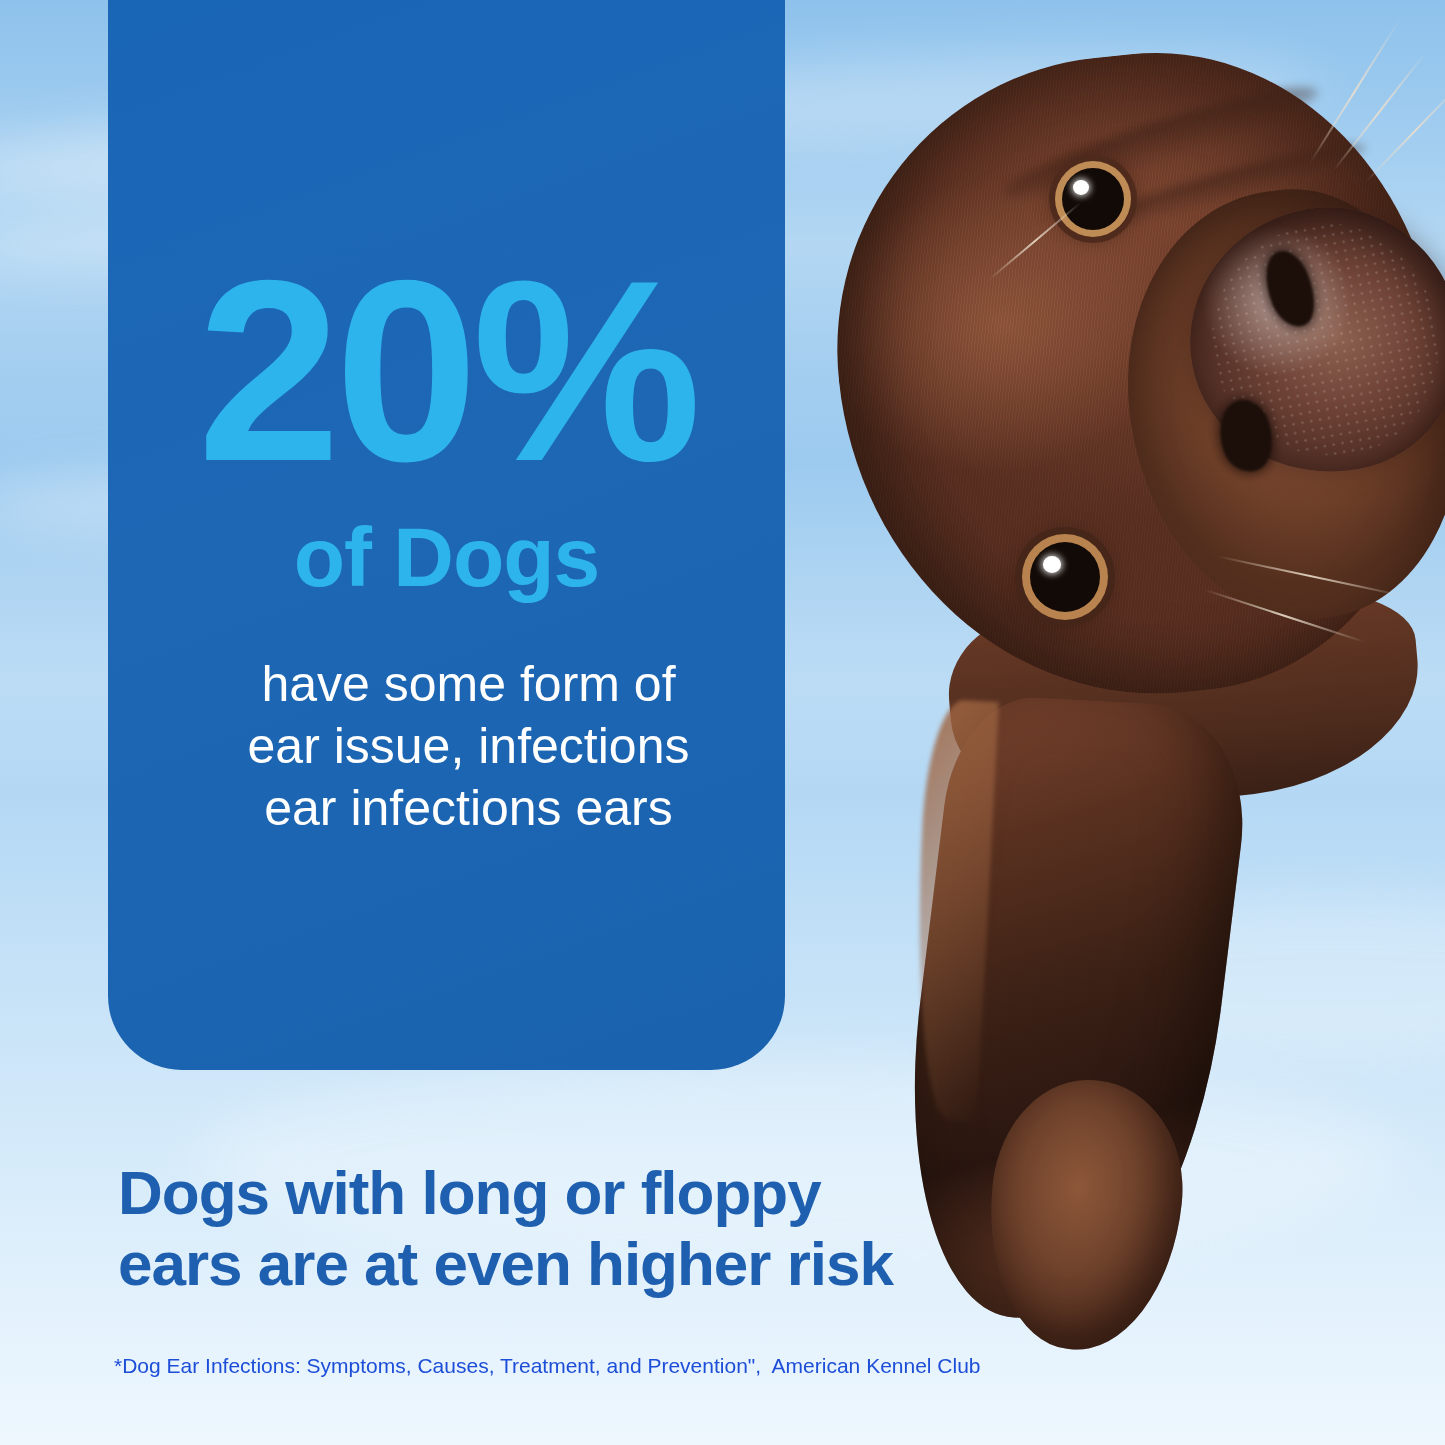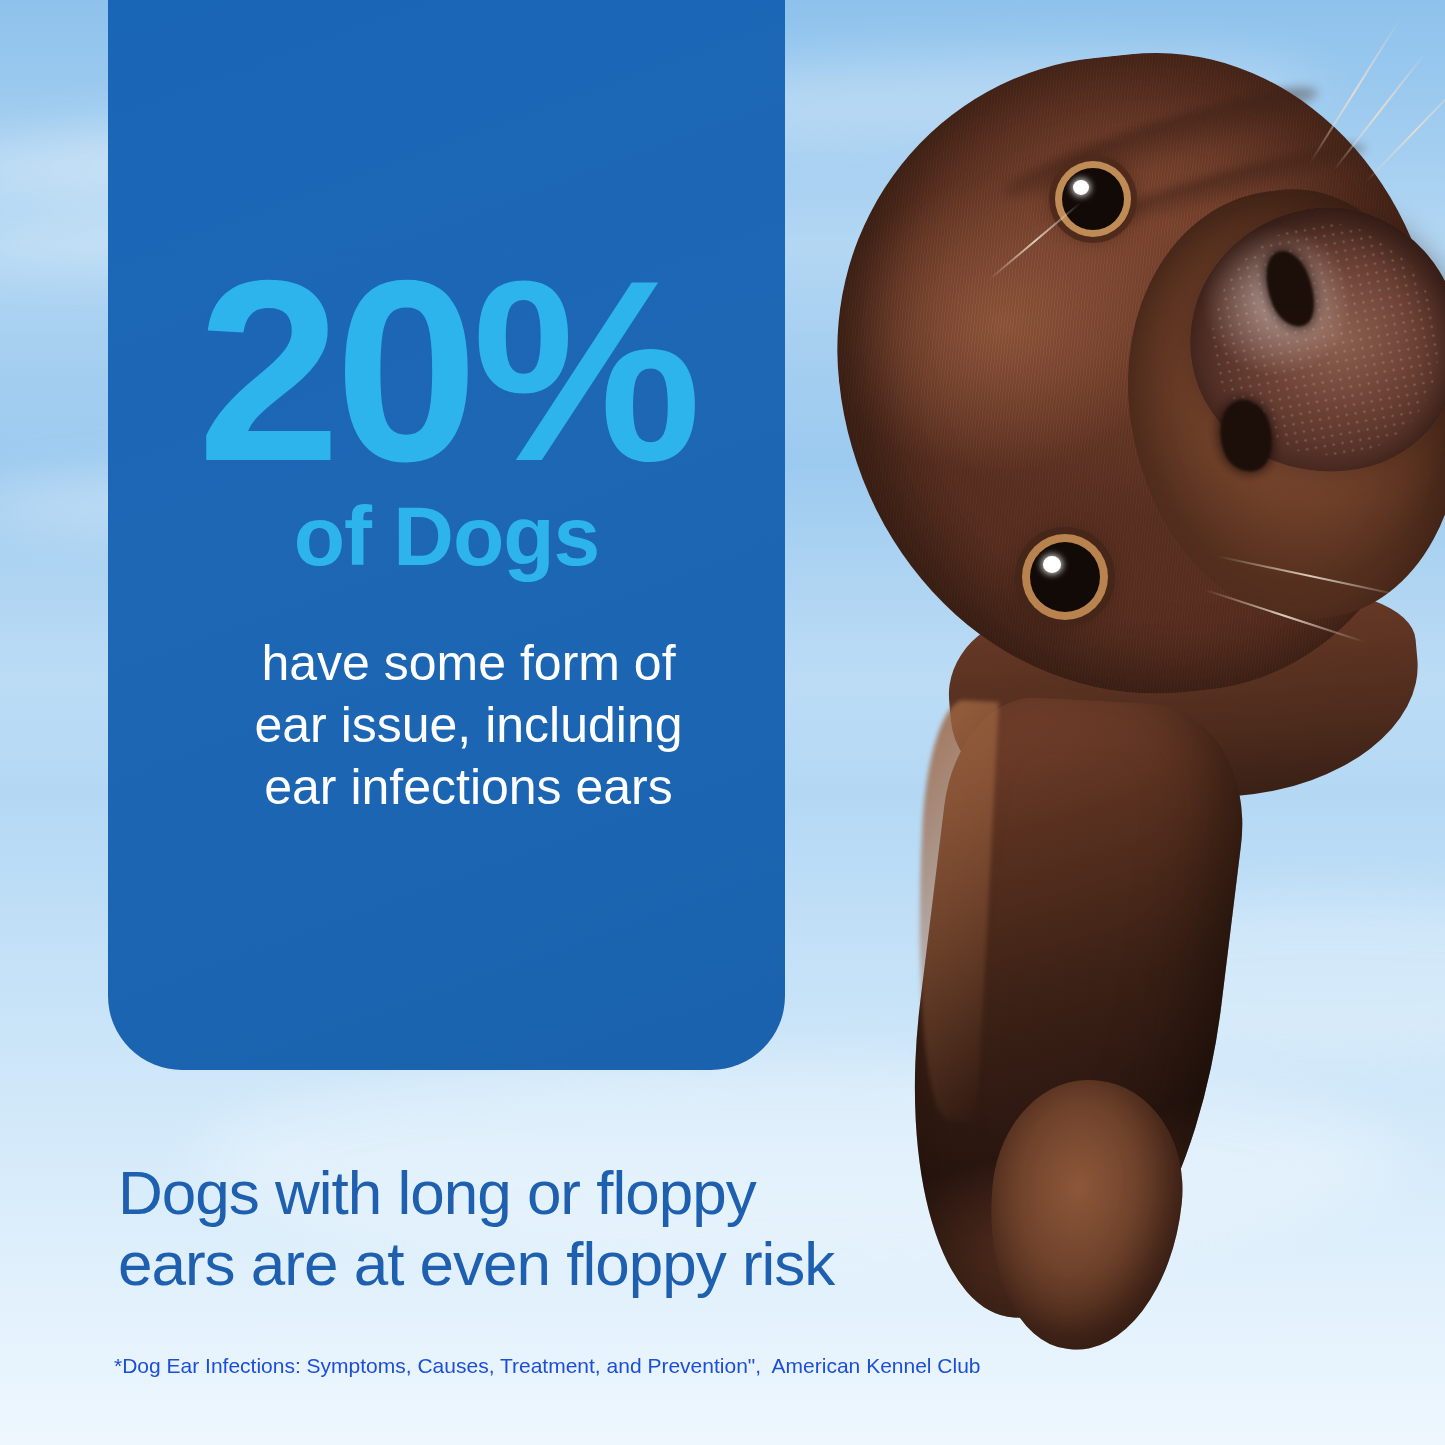--- a/index.html
+++ b/index.html
@@ -196,21 +196,21 @@
   .stat-number {
     margin-top:278px;
     font-size:258px;
     line-height:.78;
     font-weight:700;
     letter-spacing:-6px;
     color:#2eb4ec;
     white-space:nowrap;
   }
   .stat-label {
-    margin-top:23px;
+    margin-top:44px;
     font-size:84px;
     line-height:1;
     font-weight:700;
     letter-spacing:-1px;
     color:#2eb4ec;
   }
   .card-body {
     margin-top:54px;
     font-size:50px;
     line-height:1.24;
@@ -222,21 +222,21 @@
   .card-body .line { display:block; white-space:nowrap;margin-left:44px; }
   .card-body sup { font-size:.62em; vertical-align:super; line-height:0; }
 
   
   .bottom-headline {
     position:absolute;
     left:118px; top:1158px;
     width:950px;
     font-size:62px;
     line-height:1.14;
-    font-weight:400;
+    font-weight:700;
     letter-spacing:-1px;
     color:#1f5fb0;
   }
   .bottom-headline .line { display:block; }
 
   
   .footnote {
     position:absolute;
     left:114px; top:1352px;
     font-size:21px;
@@ -293,23 +293,23 @@
   <div class="whisker w6"></div>
 </div>
 
 <div class="card">
   <div class="stat-number">20%</div>
 
   <div class="stat-label">of Dogs</div>
 
   <div class="card-body">
     <span class="line">have some form of</span>
-    <span class="line">ear issue, including</span>
+    <span class="line">ear issue, infections</span>
     <span class="line">ear infections ears</span>
   </div>
 </div>
 
 <div class="bottom-headline">
   <span class="line">Dogs with long or floppy</span>
-  <span class="line">ears are at even floppy risk</span>
+  <span class="line">ears are at even higher risk</span>
 </div>
 
 <div class="footnote">*Dog Ear Infections: Symptoms, Causes, Treatment, and Prevention",  American Kennel Club</div>
 
 </body></html>

